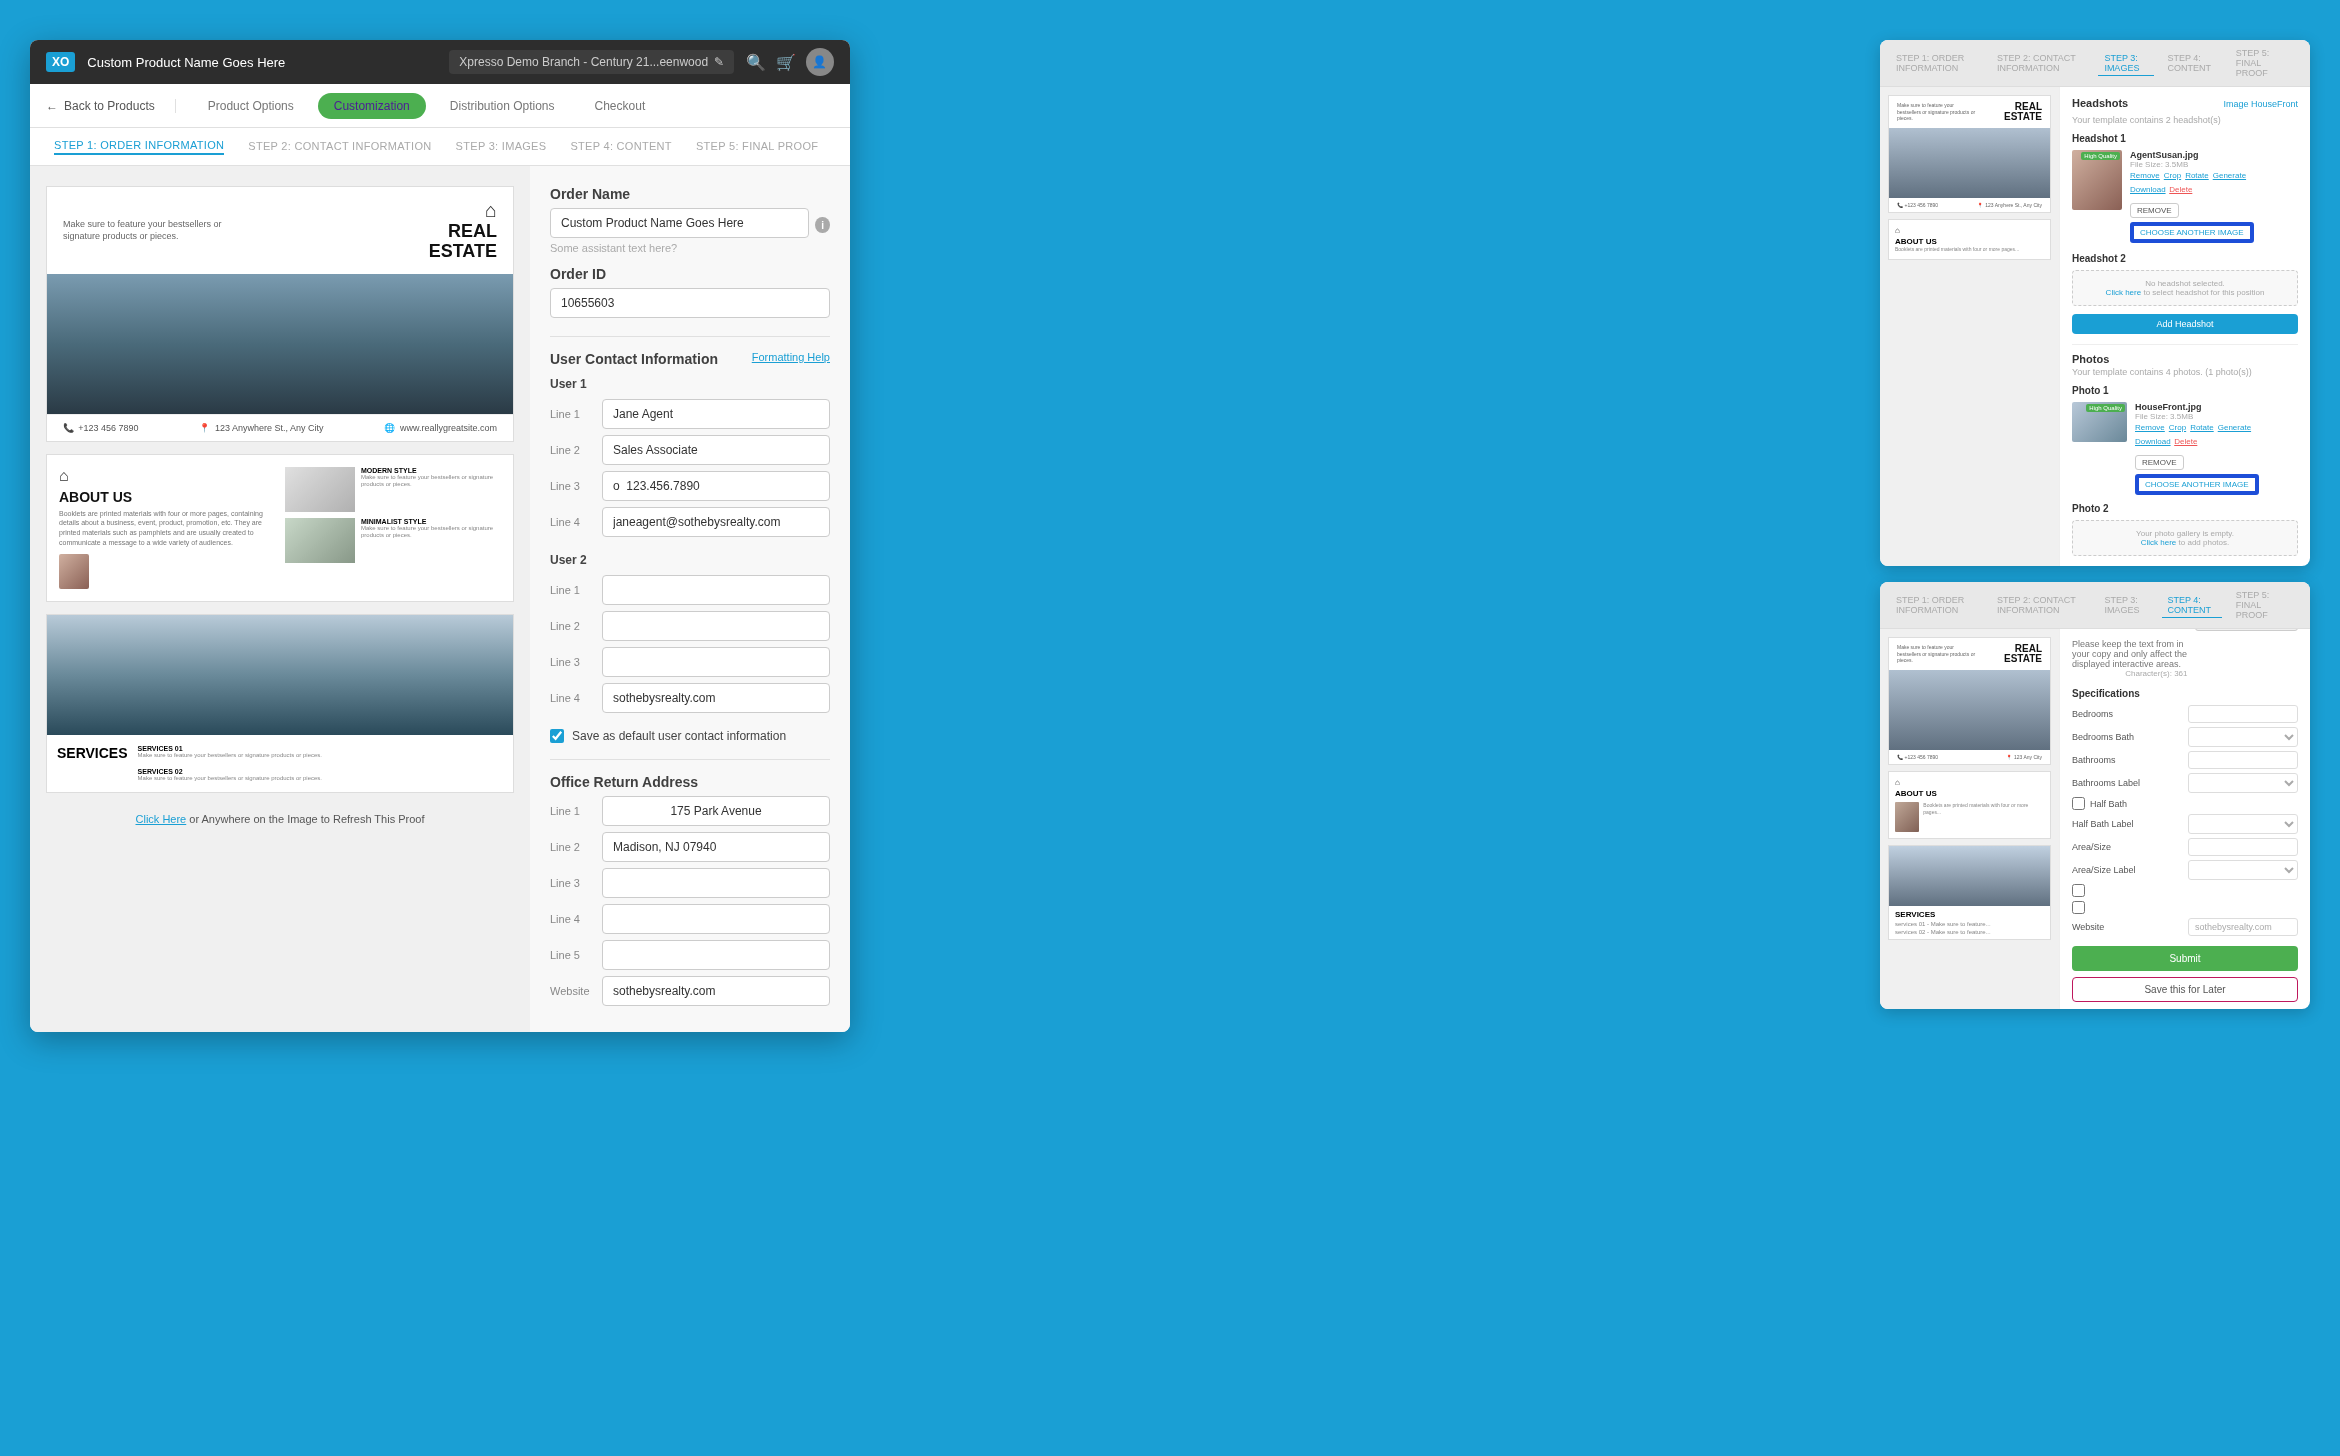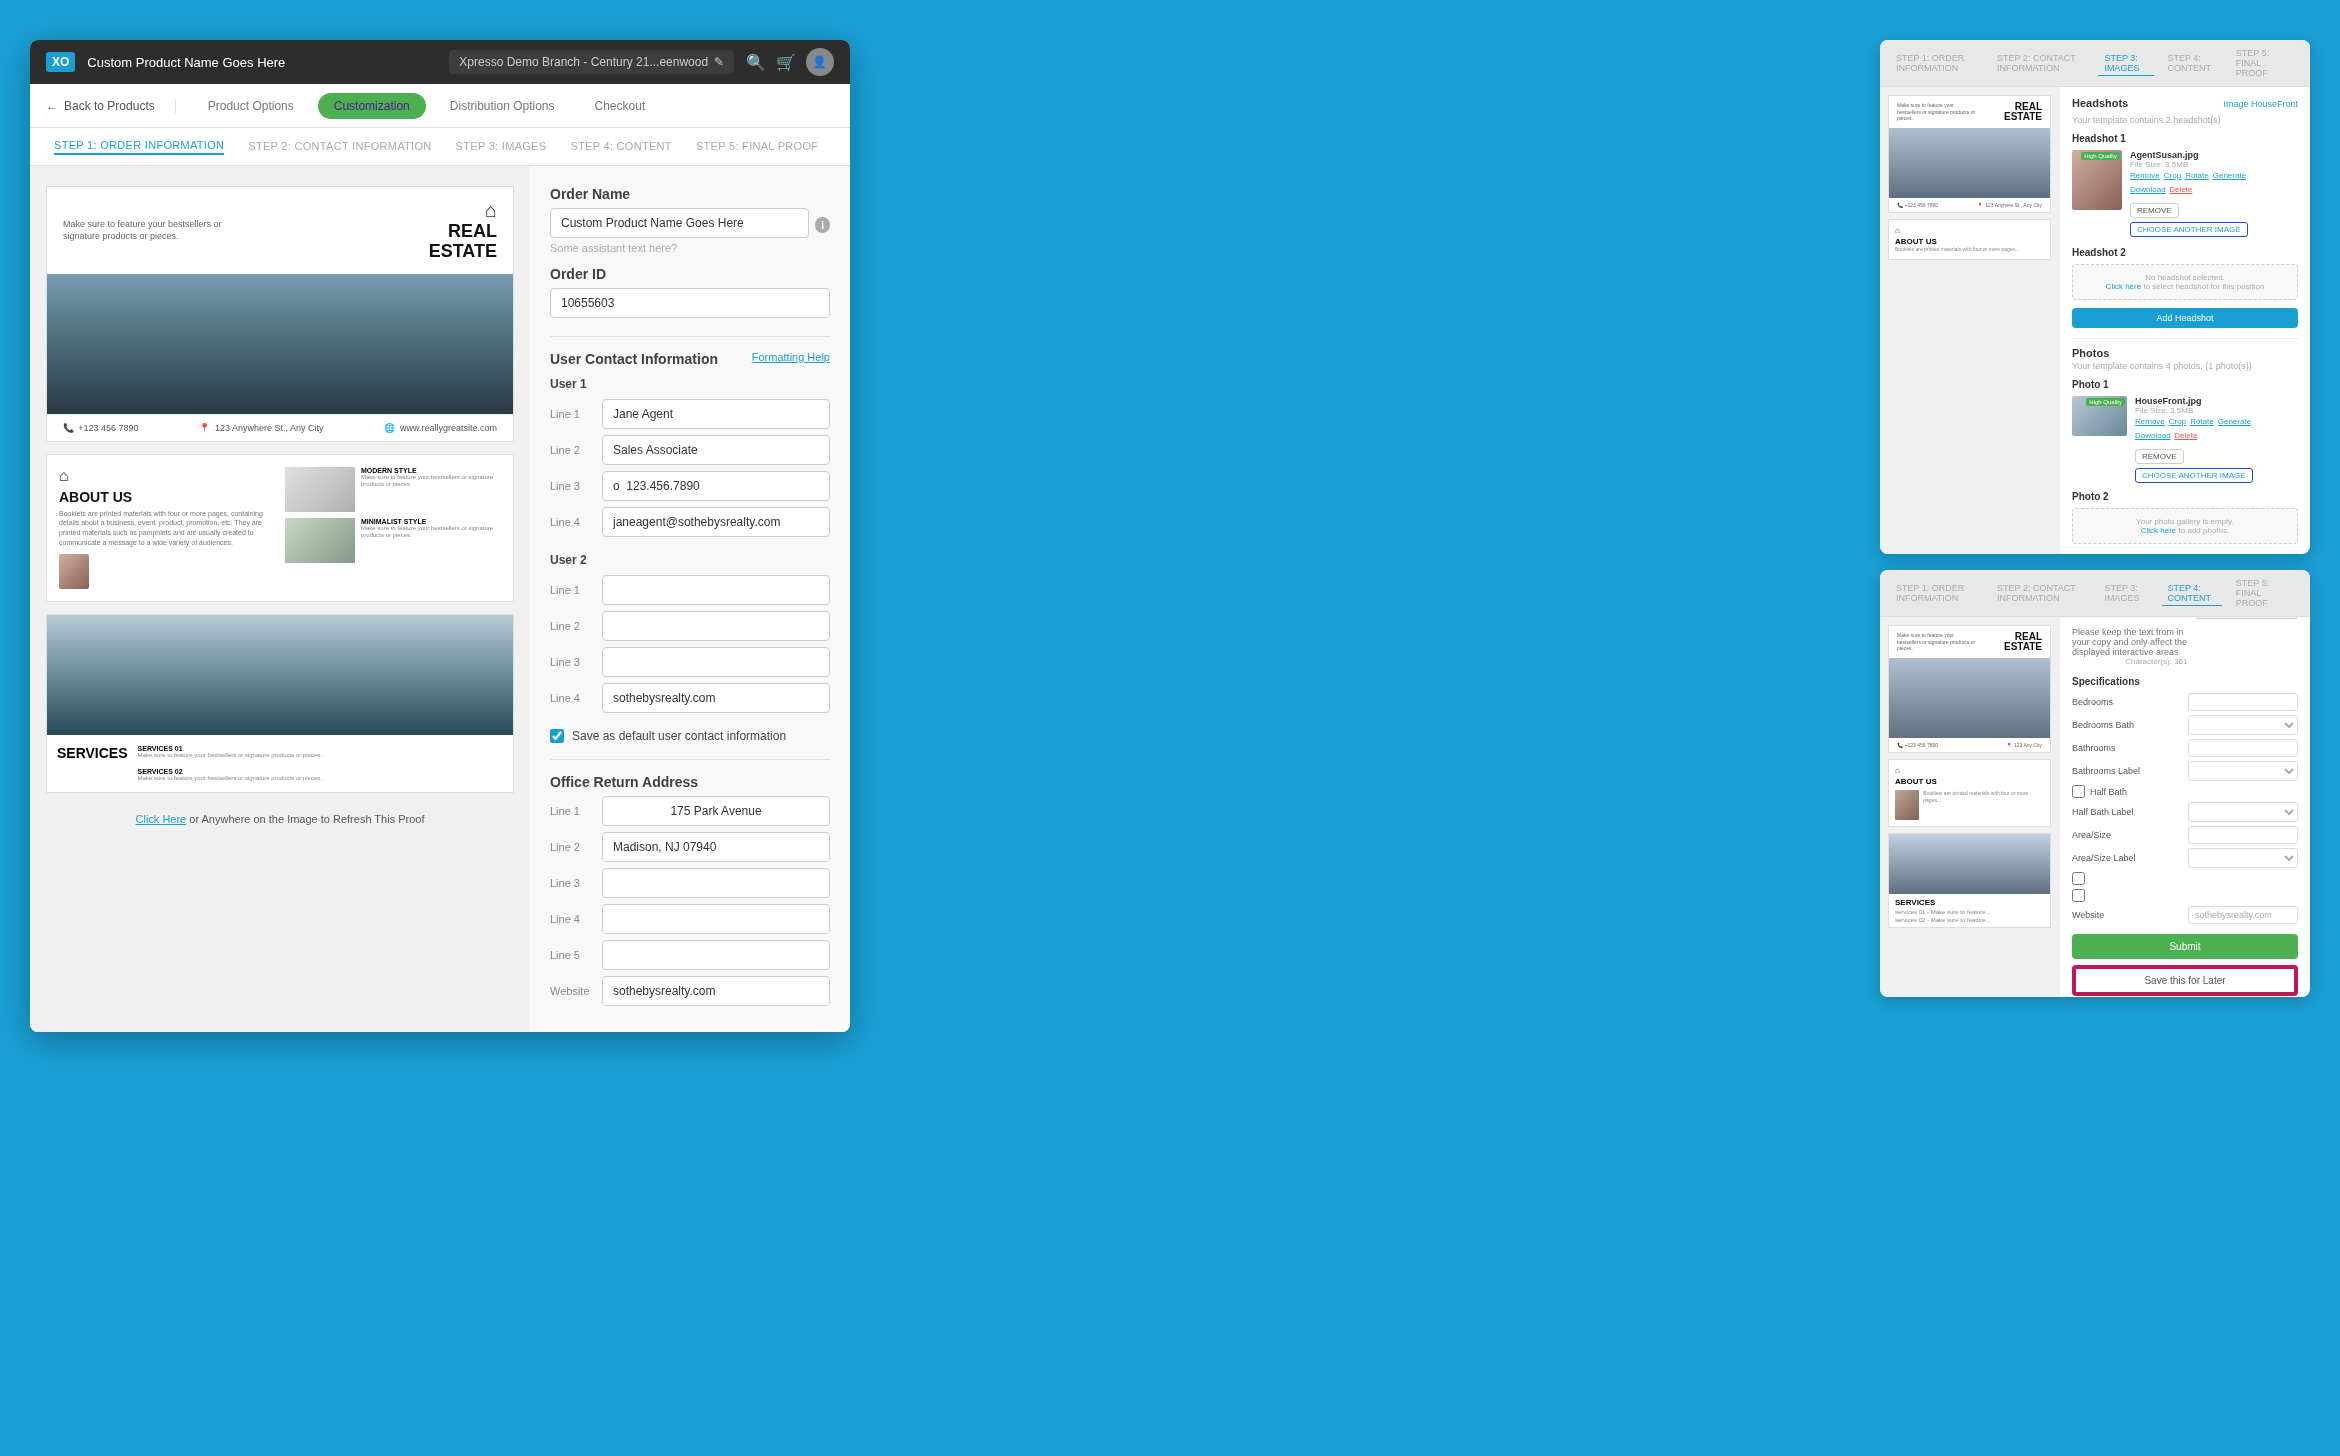--- a/index.html
+++ b/index.html
@@ -555,21 +555,21 @@
       border-radius: 3px;
       cursor: pointer;
       color: #555;
       background: white;
       margin-top: 4px;
       margin-right: 4px;
     }
     .sc-btn-choose {
       font-size: 8px;
       padding: 2px 6px;
-      border: 1px solid #1d4ed8;
+      border: 4px solid #1d4ed8;
       border-radius: 3px;
       cursor: pointer;
       color: #1a9fd4;
       background: white;
       margin-top: 4px;
     }
     .sc-headshot-empty {
       background: #f8f8f8;
       border: 1px dashed #ccc;
       border-radius: 4px;
@@ -697,21 +697,21 @@
       padding: 7px 12px;
       font-size: 10px;
       cursor: pointer;
       display: block;
       width: 100%;
       margin-top: 10px;
     }
     .sc2-save-btn {
       background: white;
       color: #555;
-      border: 4px solid #be185d;
+      border: 1px solid #be185d;
       border-radius: 4px;
       padding: 6px 12px;
       font-size: 10px;
       cursor: pointer;
       display: block;
       width: 100%;
       margin-top: 6px;
     }
 
     

